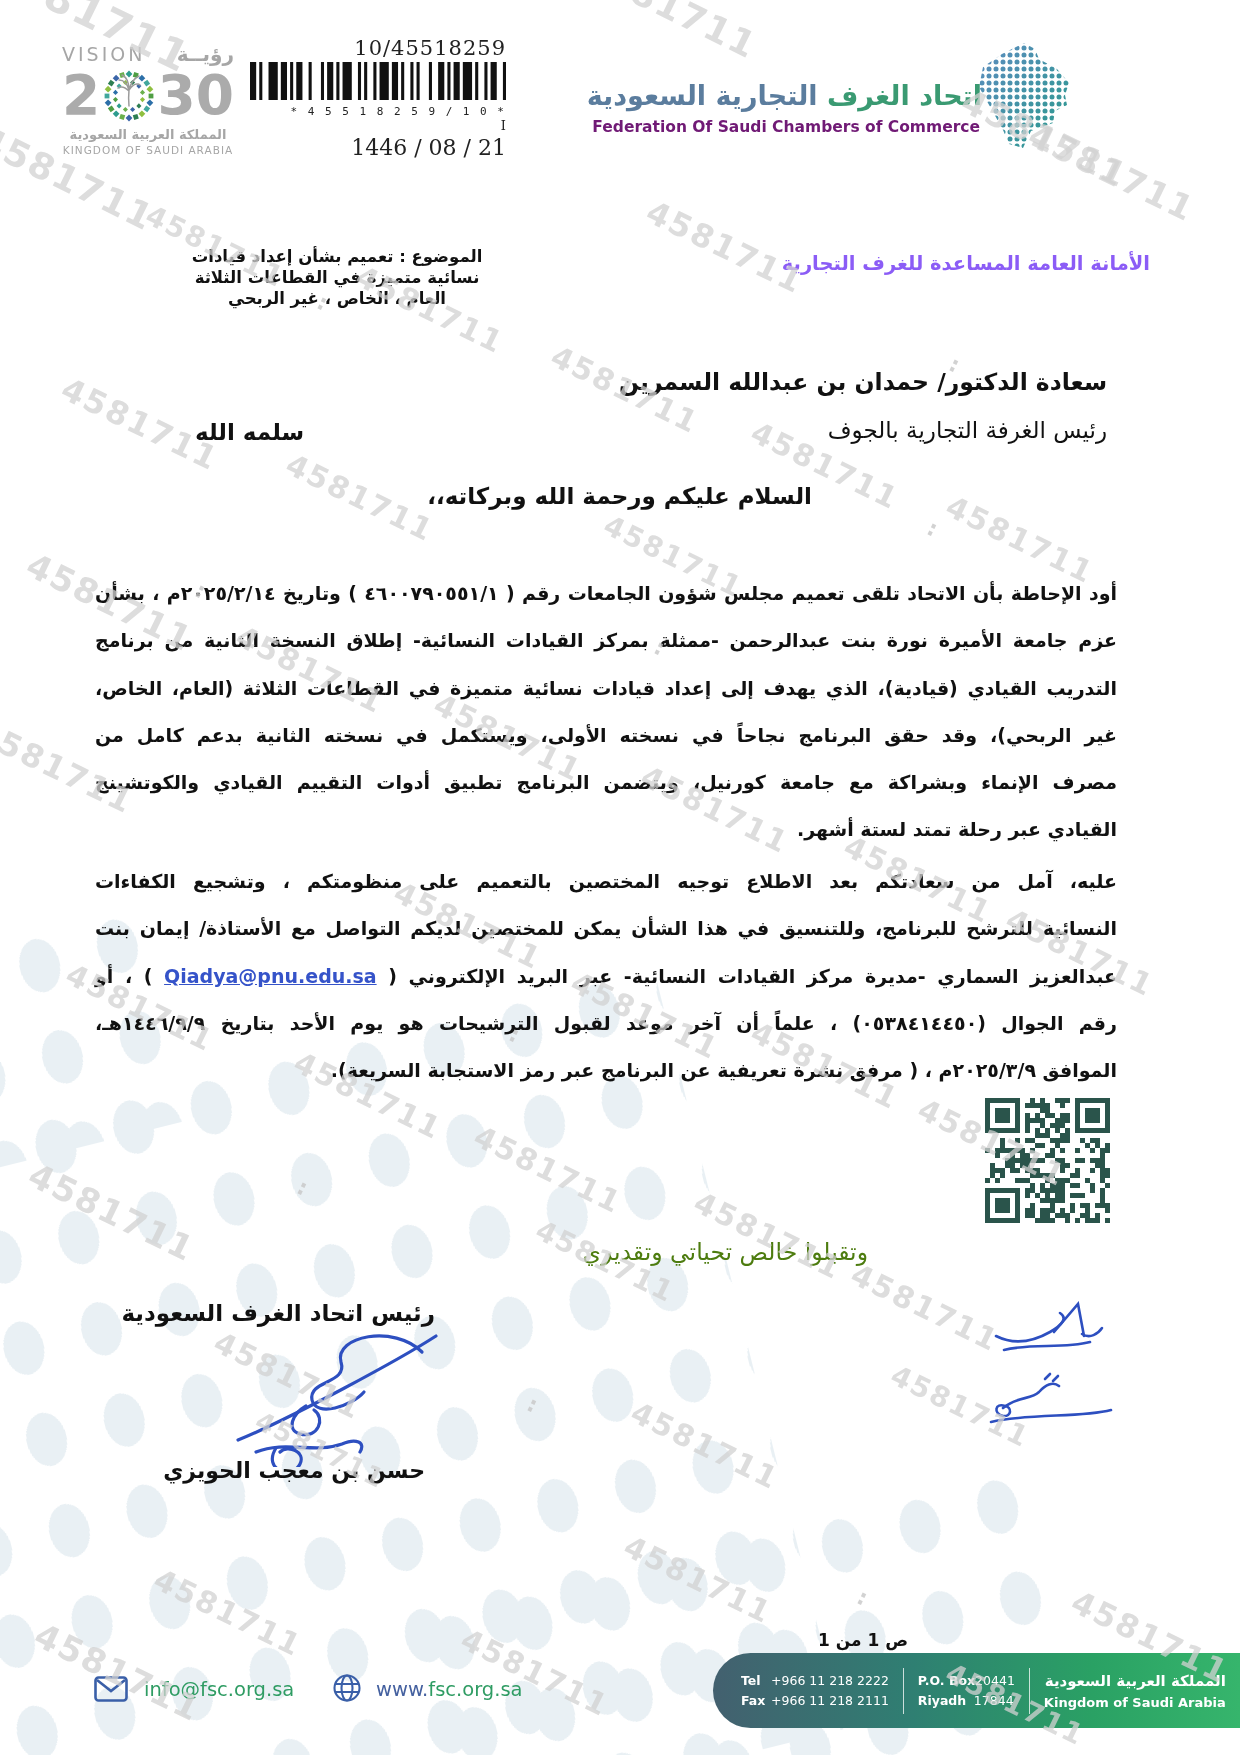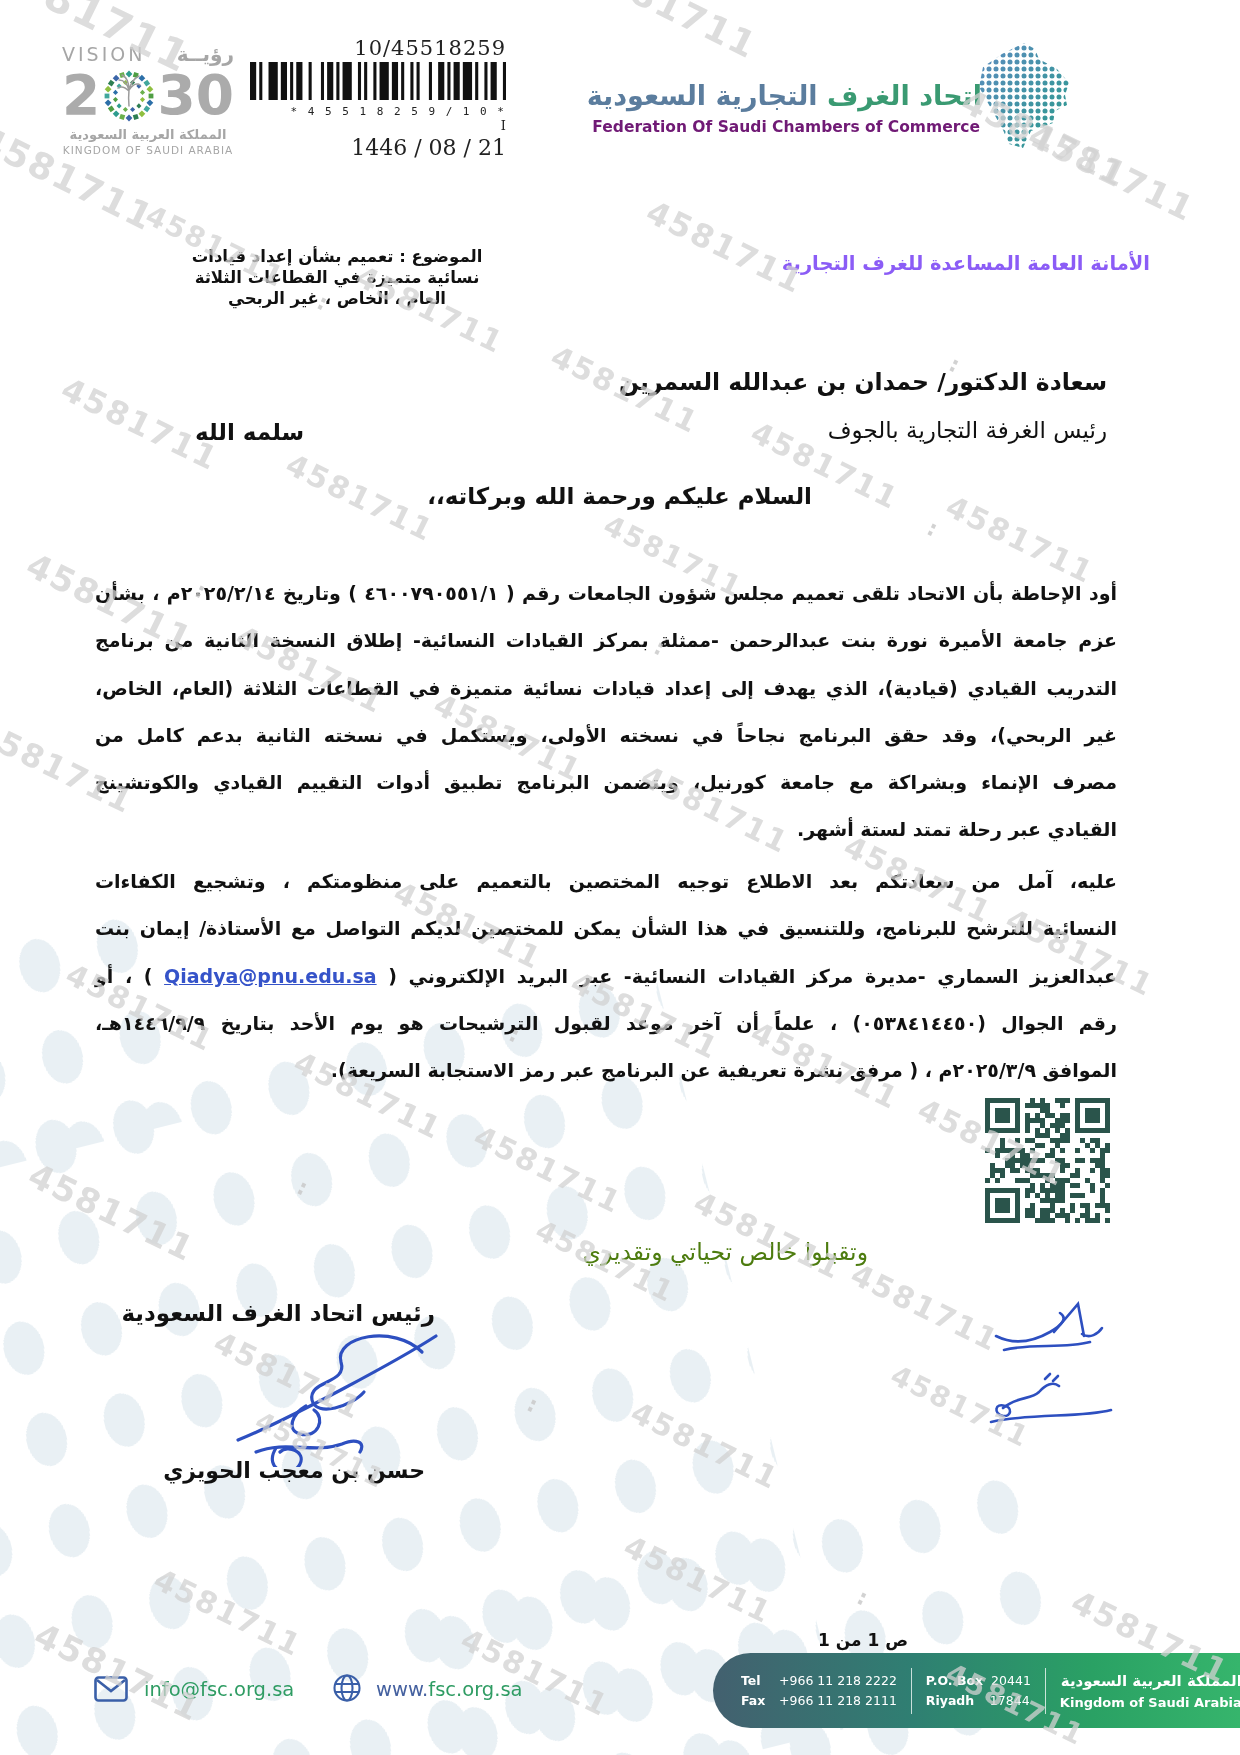--- a/index.html
+++ b/index.html
@@ -47,21 +47,21 @@
   .closing{right:372px;top:1238px;font-size:23.5px;font-weight:normal;direction:rtl;color:#4d7c0f;white-space:nowrap;}
   .sgtitle{left:185px;top:1300px;width:250px;text-align:center;font-size:23px;font-weight:bold;direction:rtl;color:#111;white-space:nowrap;}
   .sgname{left:180px;top:1458px;width:245px;text-align:center;font-size:22px;font-weight:bold;direction:rtl;color:#111;white-space:nowrap;}
   
   .pageno{left:818px;top:1630px;font-size:17px;font-weight:bold;direction:rtl;color:#111;}
   .fbar{left:713px;top:1653px;width:527px;height:75px;border-radius:38px 0 0 38px;
         background:linear-gradient(90deg,#43606f 0%,#2f7f72 38%,#2aa164 72%,#36b56c 100%);
         display:flex;align-items:center;color:#fff;z-index:1;}
   .fbar-in{display:flex;align-items:center;gap:14px;padding-left:28px;}
   .fcol{display:flex;flex-direction:column;gap:5px;font-size:12.5px;}
-  .frow{display:flex;gap:8px;white-space:nowrap;}
+  .frow{display:flex;white-space:nowrap;}
   .flbl{font-weight:bold;min-width:30px;}
   .flbl2{font-weight:bold;min-width:56px;}
   .fdiv{width:1px;height:46px;background:rgba(255,255,255,.75);}
   .fcountry-ar{font-size:15px;font-weight:bold;direction:rtl;text-align:right;white-space:nowrap;}
   .fcountry-en{font-size:13px;font-weight:bold;white-space:nowrap;}
   .contact{font-size:19.5px;white-space:nowrap;}
   .c-green{color:#2f9c63;}
   .c-blue{color:#44609f;}
   .z1{z-index:1;}
 </style>

